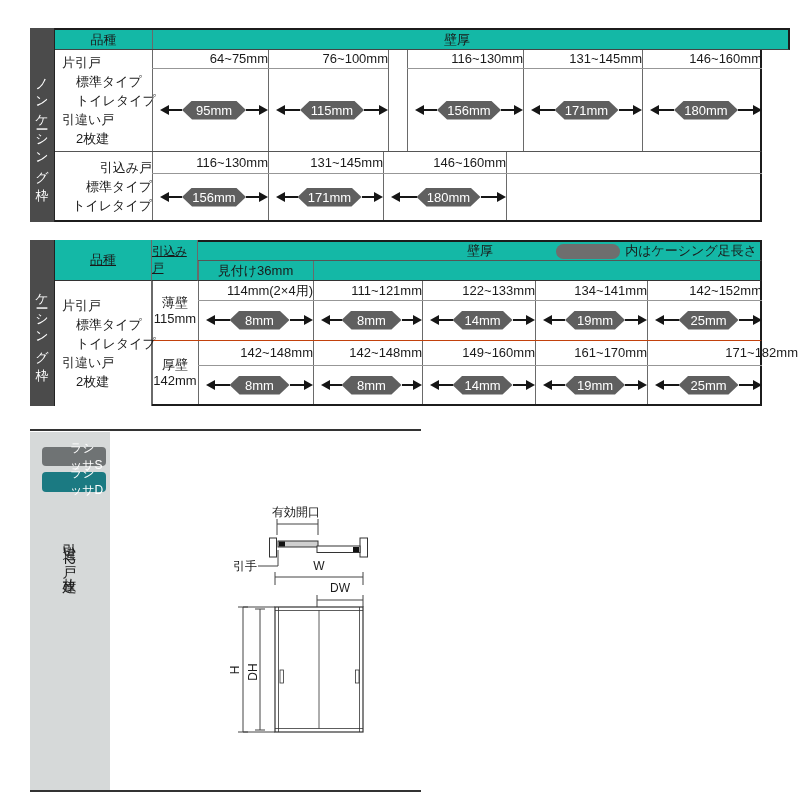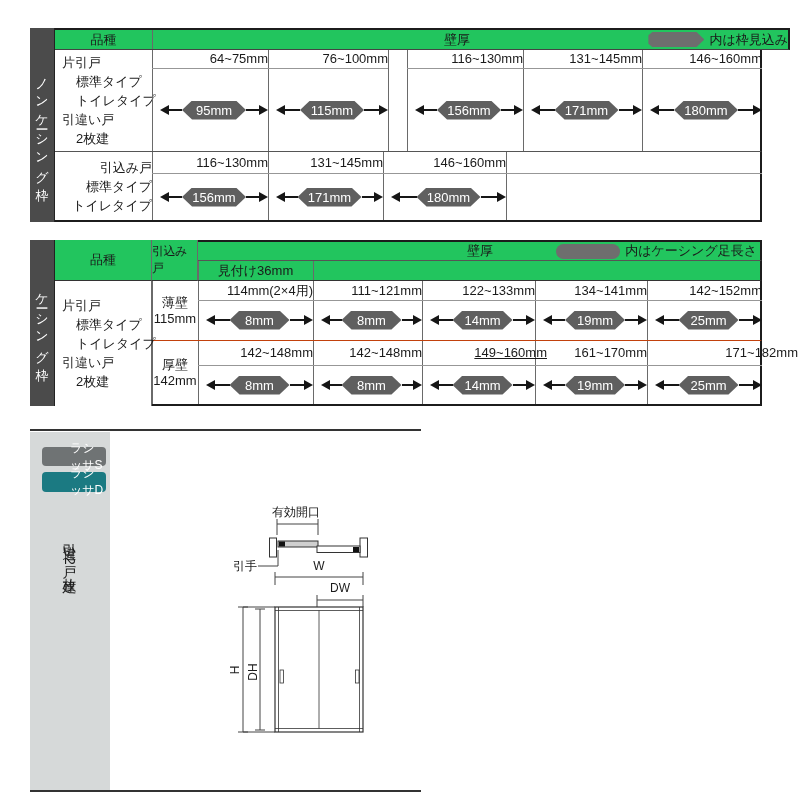--- a/index.html
+++ b/index.html
@@ -3,21 +3,21 @@
 <meta charset="utf-8">
 <style>
   html,body{margin:0;padding:0;}
   body{width:800px;height:800px;position:relative;background:#fff;
        font-family:"Liberation Sans","DejaVu Sans",sans-serif;color:#1a1a1a;
        -webkit-font-smoothing:antialiased;}
   .abs{position:absolute;box-sizing:border-box;}
   
   .strip{background:#4b4b4b;z-index:6;display:flex;align-items:center;justify-content:center;}
   .vtext{writing-mode:vertical-rl;color:#fff;font-size:13px;letter-spacing:3px;line-height:1;}
-  .hdr{background:#22c55e;}
+  .hdr{background:#14b8a6;text-decoration:underline;}
   .band{background:#fff;}
   .vline{position:absolute;top:0;bottom:0;width:1px;background:#6a6a6a;}
   .subline{position:absolute;height:1px;background:#979797;}
   .rt{position:absolute;top:0;text-align:right;font-size:13px;white-space:nowrap;}
   .dc{position:absolute;display:flex;align-items:center;}
   .dim{display:flex;align-items:center;width:100%;padding-left:8px;}
   .dim .ln{flex:1;height:2px;background:#161616;}
   .tri{width:0;height:0;border-style:solid;flex:0 0 auto;}
   .tl{border-width:5px 9px 5px 0;border-color:transparent #161616 transparent transparent;}
   .tr{border-width:5px 0 5px 9px;border-color:transparent transparent transparent #161616;}
@@ -39,24 +39,20 @@
   svg text{font-family:"Liberation Sans","DejaVu Sans",sans-serif;fill:#1a1a1a;}
 </style>
 </head>
 <body>
 
 <div class="abs" style="left:30px;top:28px;width:760px;height:194px;">
 
   <div class="abs hdr" style="left:0;top:0;width:760px;height:22px;border-top:2px solid #1c1c1c;border-right:2px solid #1c1c1c;border-bottom:1px solid #444;">
     <div class="hlabel" style="left:25px;width:97px;border-right:1px solid #6a6a6a;">品種</div>
     <div class="hlabel" style="left:122px;width:610px;">壁厚</div>
-    <div class="note" style="right:0;">
-      <span class="nshape npoint"></span>
-      <span>内は枠見込み</span>
-    </div>
   </div>
 
   <div class="abs strip" style="left:0;top:0;width:25px;height:194px;border-right:1px solid #222;">
     <span class="vtext">ノンケーシング枠</span>
   </div>
 
   <div class="abs band" style="left:0;top:22px;width:732px;height:102px;border-right:2px solid #1c1c1c;border-bottom:1px solid #555;">
     <div class="abs prod" style="left:25px;top:3px;width:97px;">
       <div class="pl">片引戸</div>
       <div class="pl ind">標準タイプ</div>
@@ -262,21 +258,21 @@
     </div>
     <div class="vline" style="left:122px"></div>
       <div class="vline" style="left:168px"></div>
     <div class="vline" style="left:283px"></div>
       <div class="vline" style="left:392px"></div>
     <div class="vline" style="left:505px"></div>
       <div class="vline" style="left:617px"></div>
     <div class="subline" style="left:168px;width:564px;top:24px;"></div>
     <div class="rt" style="left:168px;width:115px;line-height:24px;">142~148mm</div>
     <div class="rt" style="left:283px;width:109px;line-height:24px;">142~148mm</div>
-    <div class="rt" style="left:404px;width:113px;line-height:24px;text-decoration:underline;">149~160mm</div>
+    <div class="rt" style="left:392px;width:113px;line-height:24px;">149~160mm</div>
     <div class="rt" style="left:505px;width:112px;line-height:24px;">161~170mm</div>
     <div class="rt" style="left:617px;width:115px;line-height:24px;padding-left:36px;">171~182mm</div>
     <div class="dc" style="left:168px;width:115px;top:25px;height:38px;">
       <div class="dim">
           <span class="tri tl"></span>
           <span class="ln"></span>
           <span class="hex hex2">8mm</span>
           <span class="ln"></span>
           <span class="tri tr"></span>
         </div>

